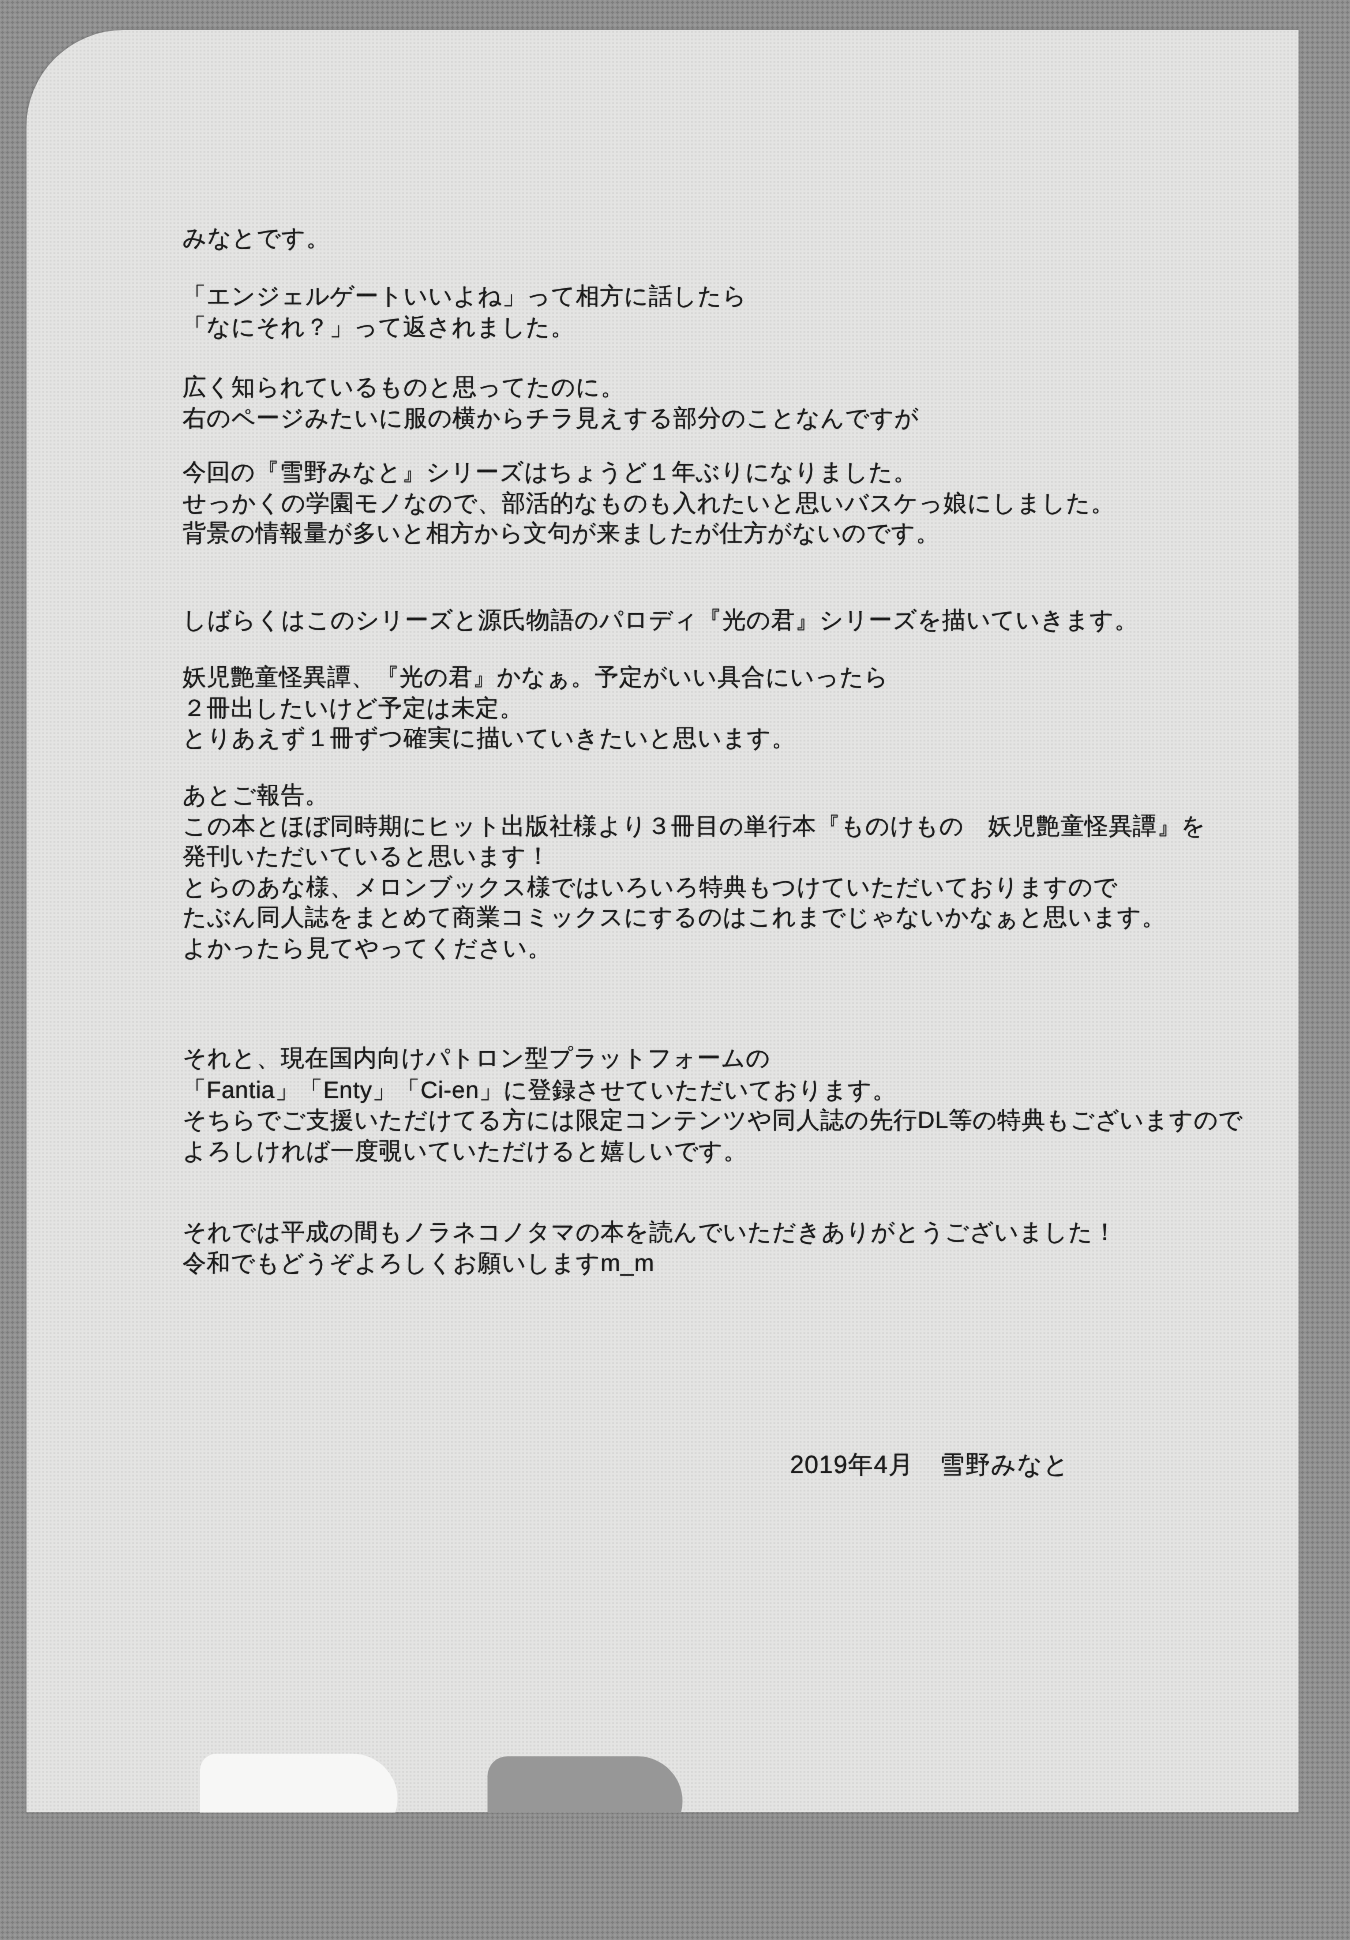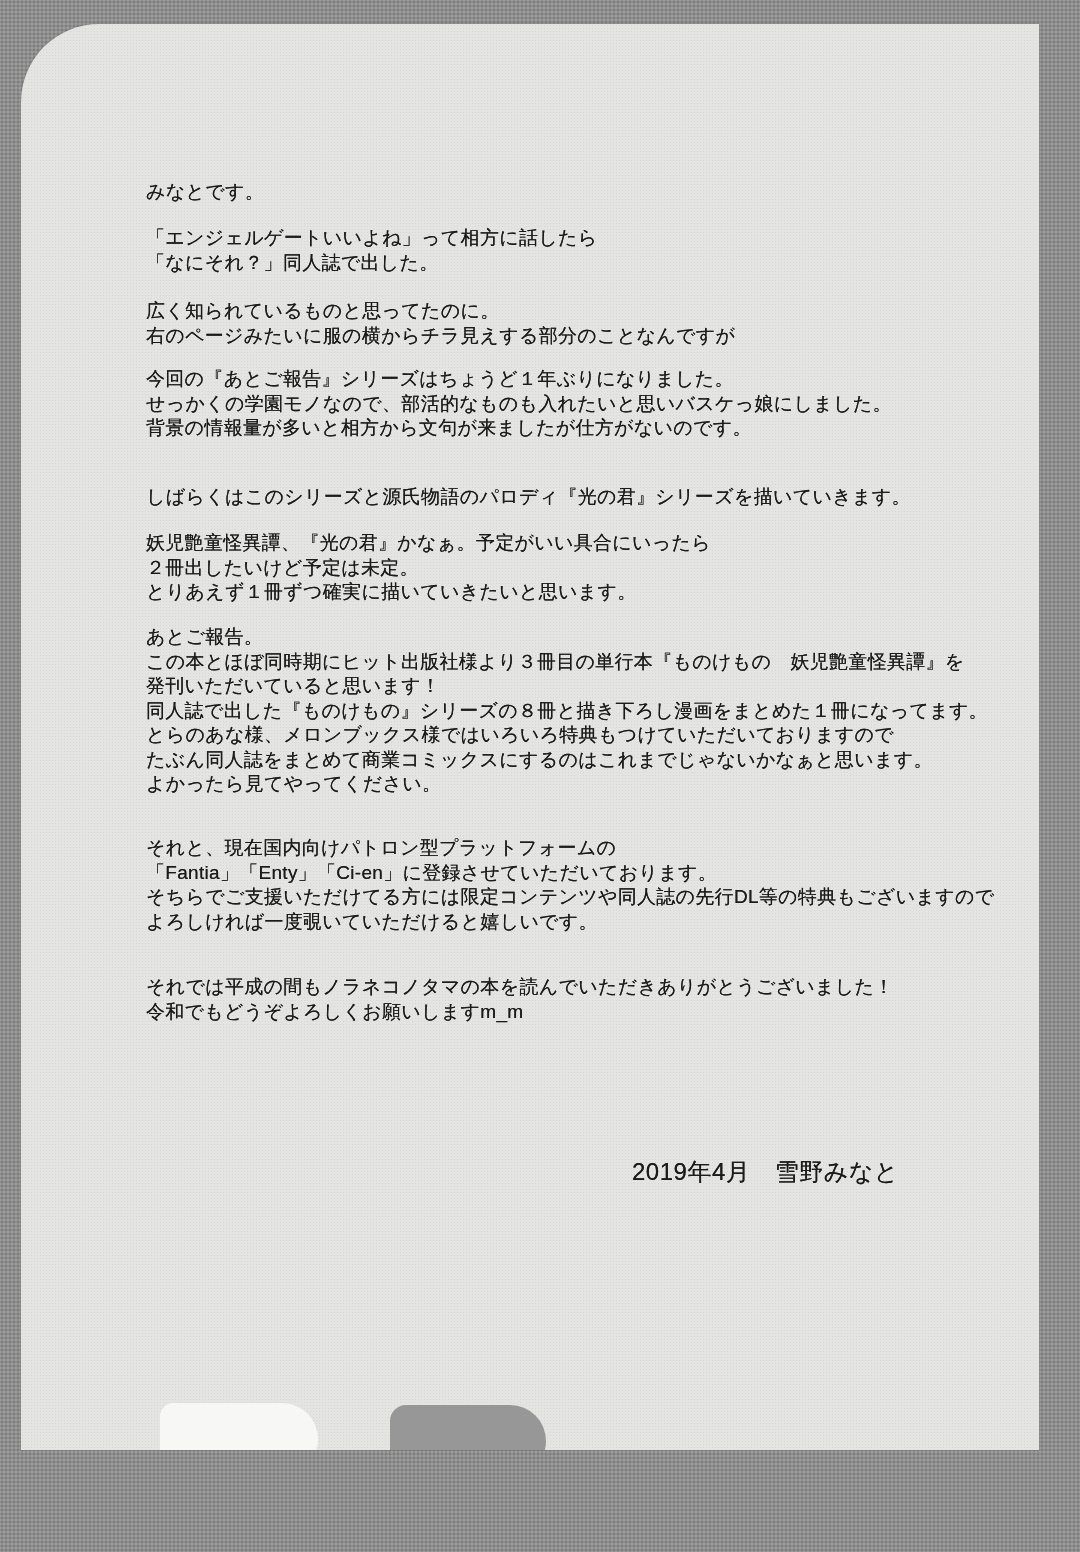--- a/index.html
+++ b/index.html
@@ -37,21 +37,21 @@
     line-height: 24.5px;
     letter-spacing: 0.3px;
     white-space: pre;
     text-shadow: 0 0 0.6px #333;
   }
   .signature {
     position: absolute;
     left: 611px;
     top: 1135px;
     color: #1b1b1b;
-    font-size: 24px;
+    font-size: 20px;
     line-height: 26px;
     letter-spacing: 0.5px;
     white-space: pre;
     text-shadow: 0 0 0.6px #333;
   }
   .tab {
     position: absolute;
     height: 72px;
   }
   .tab-light {
@@ -68,25 +68,25 @@
     background: #979797;
     border-radius: 16px 36px 36px 0;
   }
 </style>
 </head>
 <body>
 
 <div class="page">
   <div>
       <div class="para" style="top: 156px;"><div>みなとです。</div></div>
-      <div class="para" style="top: 202px;"><div>「エンジェルゲートいいよね」って相方に話したら</div><div>「なにそれ？」同人誌で出した。</div></div>
+      <div class="para" style="top: 202px;"><div>「エンジェルゲートいいよね」って相方に話したら</div><div>「なにそれ？」って返されました。</div></div>
       <div class="para" style="top: 275px;"><div>広く知られているものと思ってたのに。</div><div>右のページみたいに服の横からチラ見えする部分のことなんですが</div></div>
-      <div class="para" style="top: 343px;"><div>今回の『あとご報告』シリーズはちょうど１年ぶりになりました。</div><div>せっかくの学園モノなので、部活的なものも入れたいと思いバスケっ娘にしました。</div><div>背景の情報量が多いと相方から文句が来ましたが仕方がないのです。</div></div>
+      <div class="para" style="top: 343px;"><div>今回の『雪野みなと』シリーズはちょうど１年ぶりになりました。</div><div>せっかくの学園モノなので、部活的なものも入れたいと思いバスケっ娘にしました。</div><div>背景の情報量が多いと相方から文句が来ましたが仕方がないのです。</div></div>
       <div class="para" style="top: 436px; margin-top: 25px;"><div>しばらくはこのシリーズと源氏物語のパロディ『光の君』シリーズを描いていきます。</div></div>
       <div class="para" style="top: 507px;"><div>妖児艶童怪異譚、『光の君』かなぁ。予定がいい具合にいったら</div><div>２冊出したいけど予定は未定。</div><div>とりあえず１冊ずつ確実に描いていきたいと思います。</div></div>
-      <div class="para" style="top: 601px;"><div>あとご報告。</div><div>この本とほぼ同時期にヒット出版社様より３冊目の単行本『ものけもの　妖児艶童怪異譚』を</div><div>発刊いただいていると思います！</div><div>同人誌で出した『ものけもの』シリーズの８冊と描き下ろし漫画をまとめた１冊になってます。</div><div>とらのあな様、メロンブックス様ではいろいろ特典もつけていただいておりますので</div><div>たぶん同人誌をまとめて商業コミックスにするのはこれまでじゃないかなぁと思います。</div><div>よかったら見てやってください。</div></div>
+      <div class="para" style="top: 601px;"><div>あとご報告。</div><div>この本とほぼ同時期にヒット出版社様より３冊目の単行本『ものけもの　妖児艶童怪異譚』を</div><div>発刊いただいていると思います！</div><div>とらのあな様、メロンブックス様ではいろいろ特典もつけていただいておりますので</div><div>たぶん同人誌をまとめて商業コミックスにするのはこれまでじゃないかなぁと思います。</div><div>よかったら見てやってください。</div></div>
       <div class="para" style="top: 812px;"><div>それと、現在国内向けパトロン型プラットフォームの</div><div>「Fantia」「Enty」「Ci-en」に登録させていただいております。</div><div>そちらでご支援いただけてる方には限定コンテンツや同人誌の先行DL等の特典もございますので</div><div>よろしければ一度覗いていただけると嬉しいです。</div></div>
       <div class="para" style="top: 951px;"><div>それでは平成の間もノラネコノタマの本を読んでいただきありがとうございました！</div><div>令和でもどうぞよろしくお願いしますm_m</div></div>
     </div>
   <div class="signature">2019年4月　雪野みなと</div>
   <div class="tab tab-light"></div>
   <div class="tab tab-gray"></div>
 </div>
 
 </body></html>

